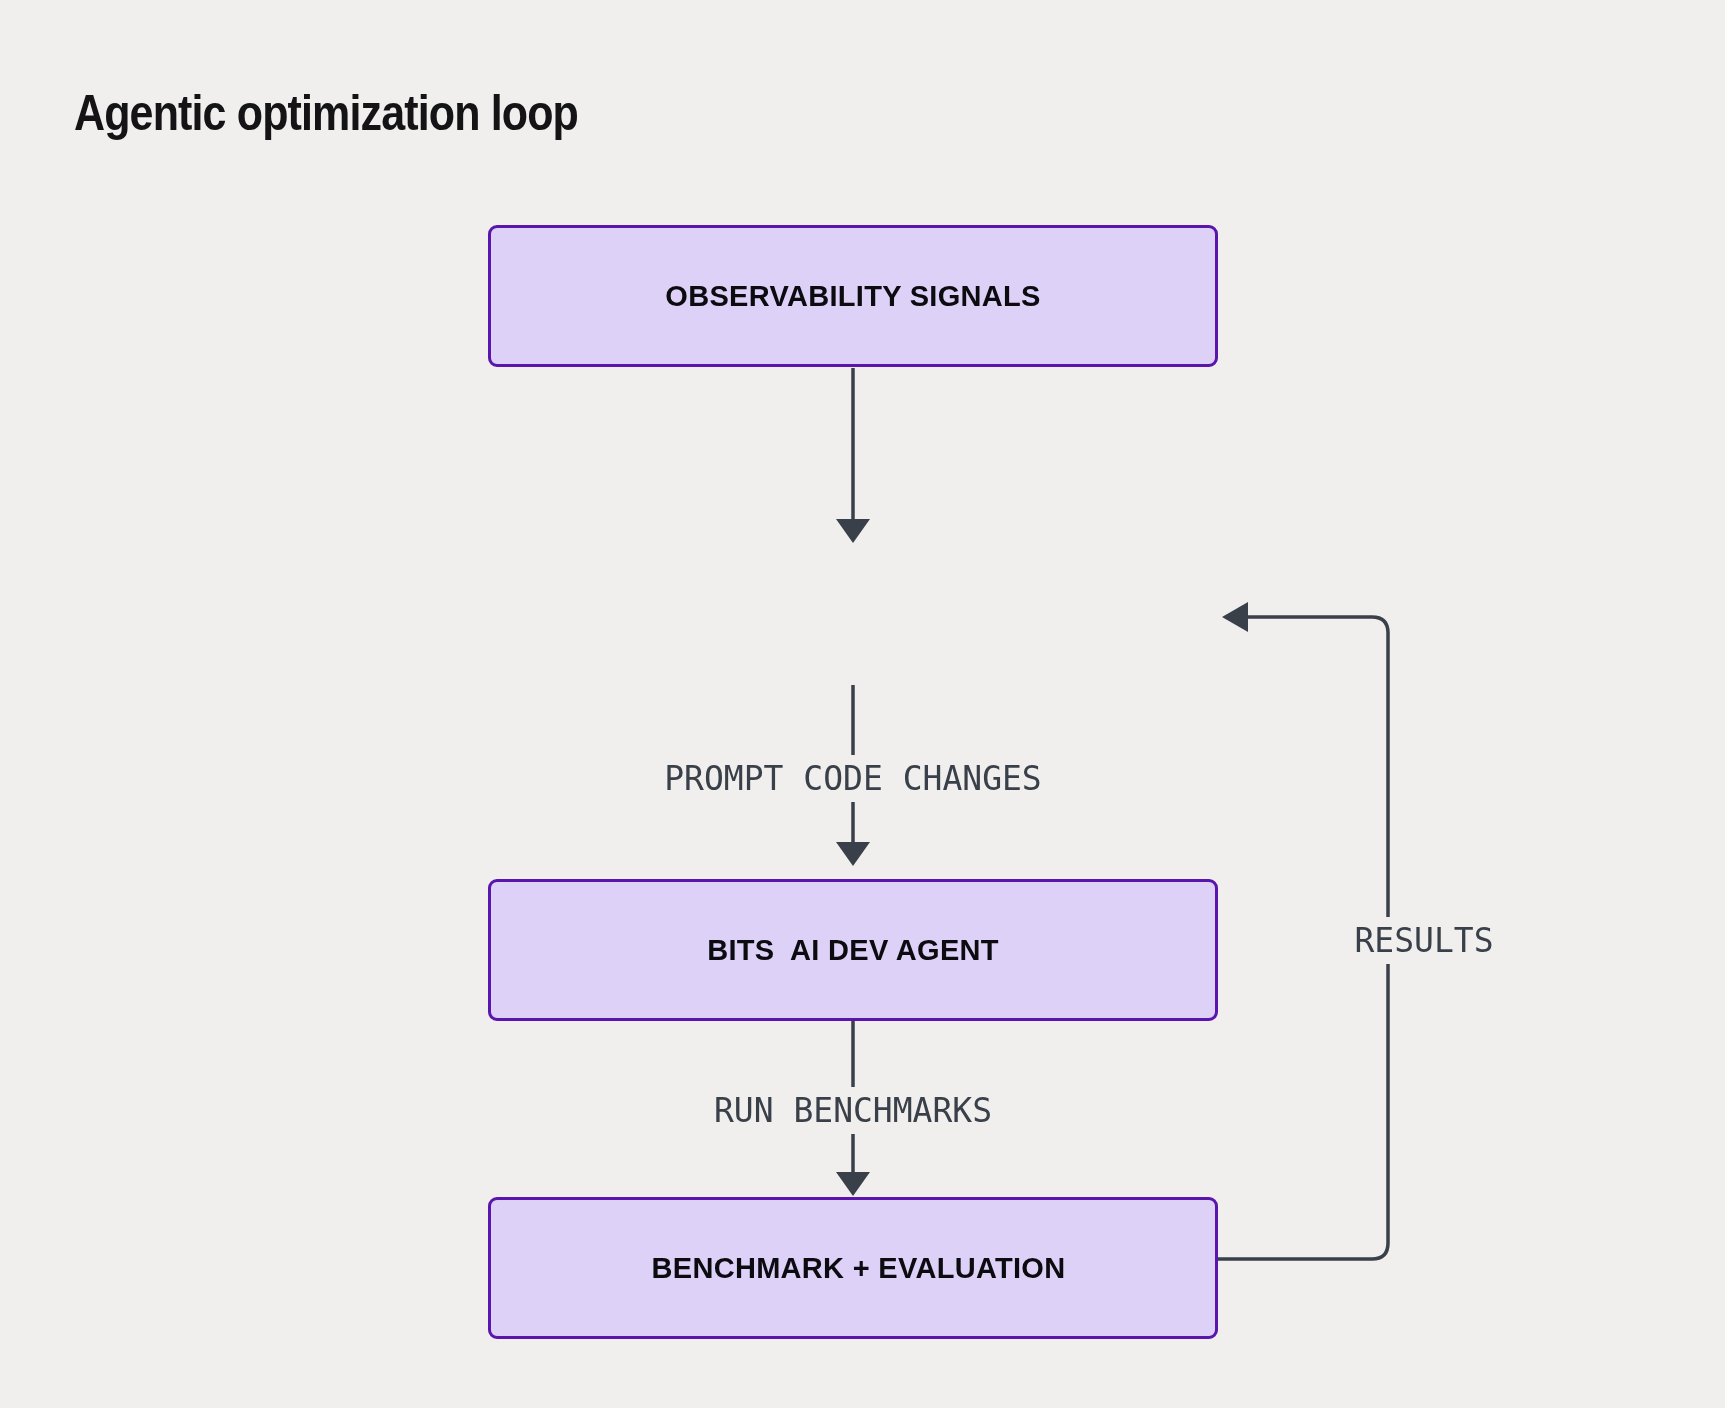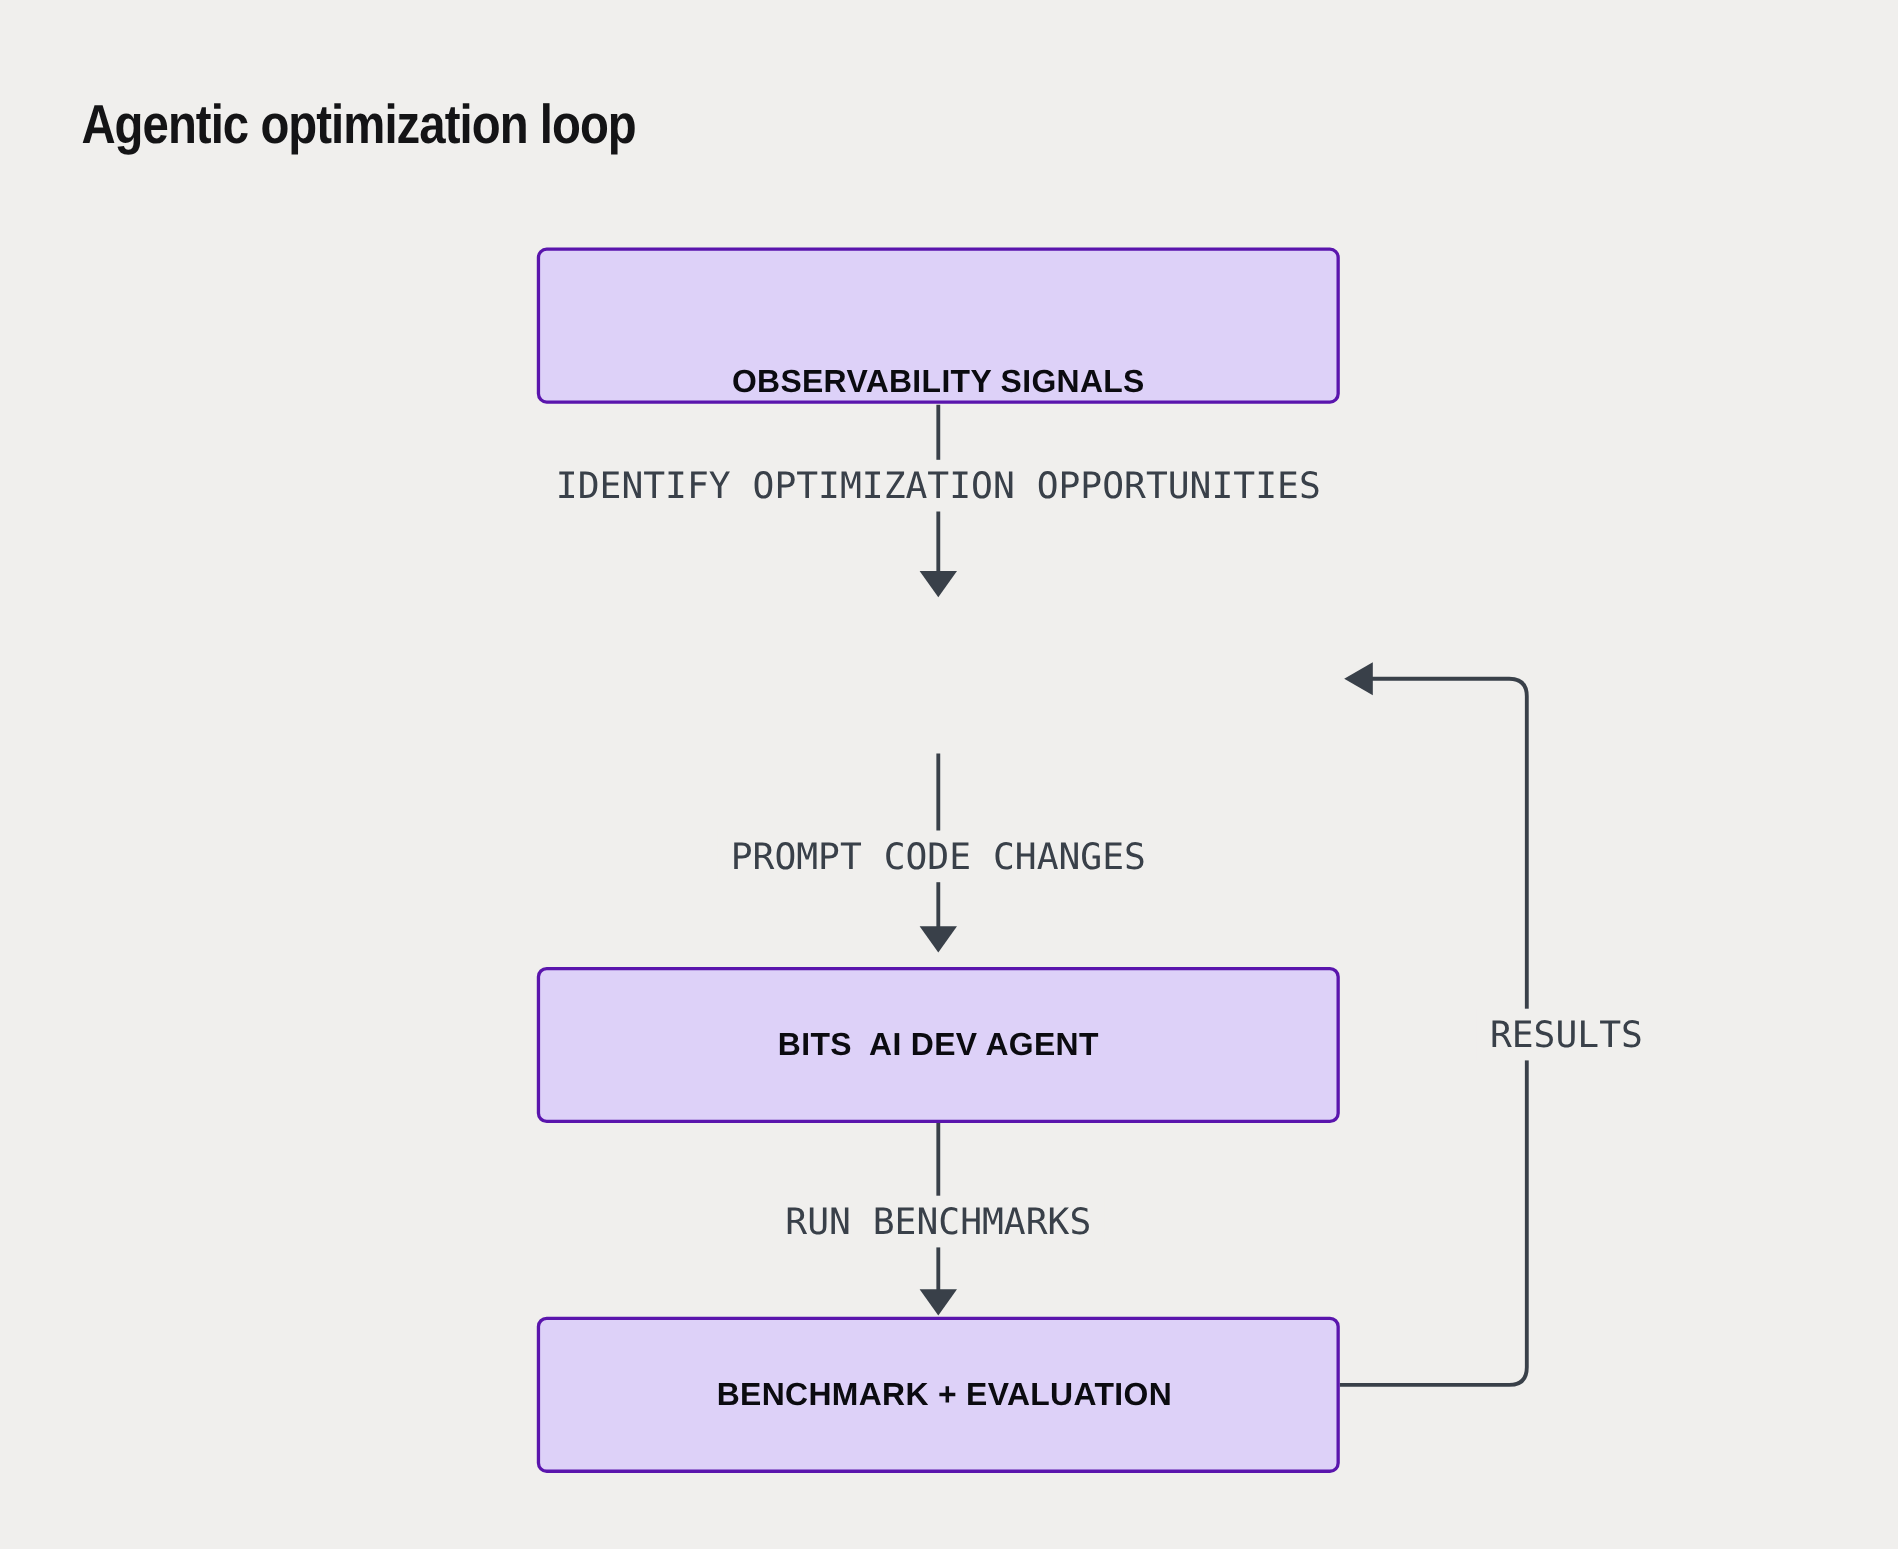--- a/index.html
+++ b/index.html
@@ -98,34 +98,33 @@
     <path d="M853 685 L853 843"></path>
     <polygon points="853,866 836,842 870,842"></polygon>
 
     <path d="M853 1008 L853 1173"></path>
     <polygon points="853,1196 836,1172 870,1172"></polygon>
 
     <path d="M1218 1259 L1372 1259 Q1388 1259 1388 1243 L1388 633 Q1388 617 1372 617 L1246 617"></path>
     <polygon points="1222,617 1248,602 1248,632"></polygon>
   </svg>
 
-  <div class="node" style="top:225px;align-items:flex-end;">
+  <div class="node" style="top:225px;">
     <span class="node-label">OBSERVABILITY SIGNALS</span>
   </div>
 
 
   <div class="node" style="top:867px;margin-top:12px;">
     <span class="node-label">BITS  AI DEV AGENT</span>
   </div>
 
   <div class="node" style="top:1197px;padding-left:11px;">
     <span class="node-label">BENCHMARK + EVALUATION</span>
   </div>
 
-  <div class="edge-label" style="left:853px; top:418px;">IDENTIFY OPTIMIZATION OPPORTUNITIES</div>
 
   <div class="edge-label" style="left:853px; top:755px;">PROMPT CODE CHANGES</div>
 
   <div class="edge-label" style="left:853px; top:1087px;text-align:center;">RUN BENCHMARKS</div>
 
   <div class="edge-label" style="left:1424px; top:917px;">RESULTS</div>
 
 </div>
 
 </body></html>

